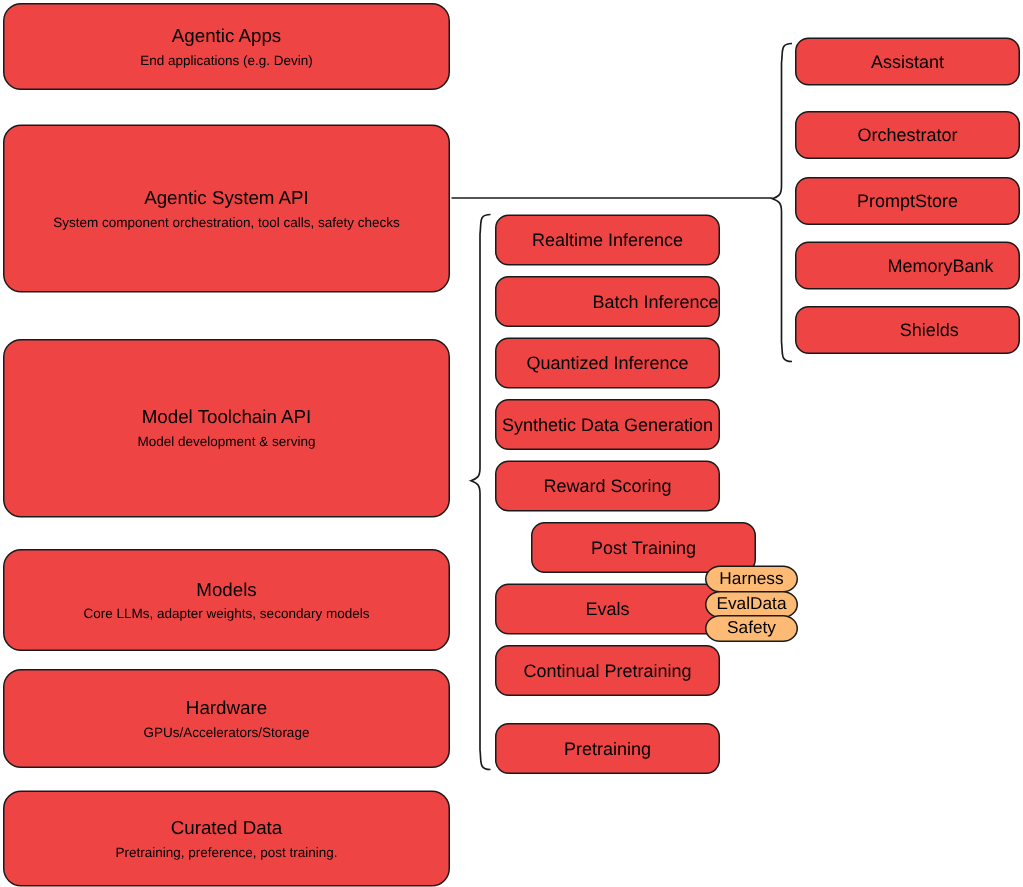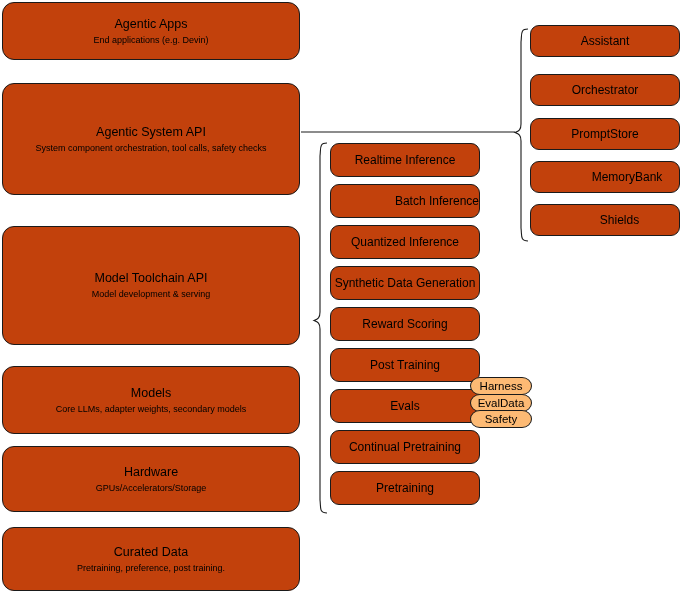--- a/index.html
+++ b/index.html
@@ -19,21 +19,21 @@
     position: absolute;
     left: 0; top: 0;
     width: 682px;
     height: 591px;
   }
 
   
   .box {
     position: absolute;
     box-sizing: border-box;
-    background: #c2410c;
+    background: #ef4444;
     border: 1.1px solid #1a1a1a;
     border-radius: 12px;
     display: flex;
     flex-direction: column;
     align-items: center;
     justify-content: center;
     text-align: center;
     z-index: 3;
   }
   .box .title {
@@ -175,30 +175,30 @@
   </div>
   <div class="box mid" style="top:225px;">
     <div class="title">Quantized Inference</div>
   </div>
   <div class="box mid" style="top:266px;">
     <div class="title">Synthetic Data Generation</div>
   </div>
   <div class="box mid" style="top:307px;">
     <div class="title">Reward Scoring</div>
   </div>
-  <div class="box mid" style="top:348px;">
+  <div class="box mid" style="top:348px;margin-left:24px;">
     <div class="title">Post Training</div>
   </div>
   <div class="box mid" style="top:389px;">
     <div class="title">Evals</div>
   </div>
   <div class="box mid" style="top:430px;">
     <div class="title">Continual Pretraining</div>
   </div>
-  <div class="box mid" style="top:471px;">
+  <div class="box mid" style="top:482px;">
     <div class="title">Pretraining</div>
   </div>
 
   <div class="pill" style="top:377px;">Harness</div>
   <div class="pill" style="top:394px;">EvalData</div>
   <div class="pill" style="top:410px;">Safety</div>
 
   <div class="box right" style="top:25px;">
     <div class="title">Assistant</div>
   </div>

